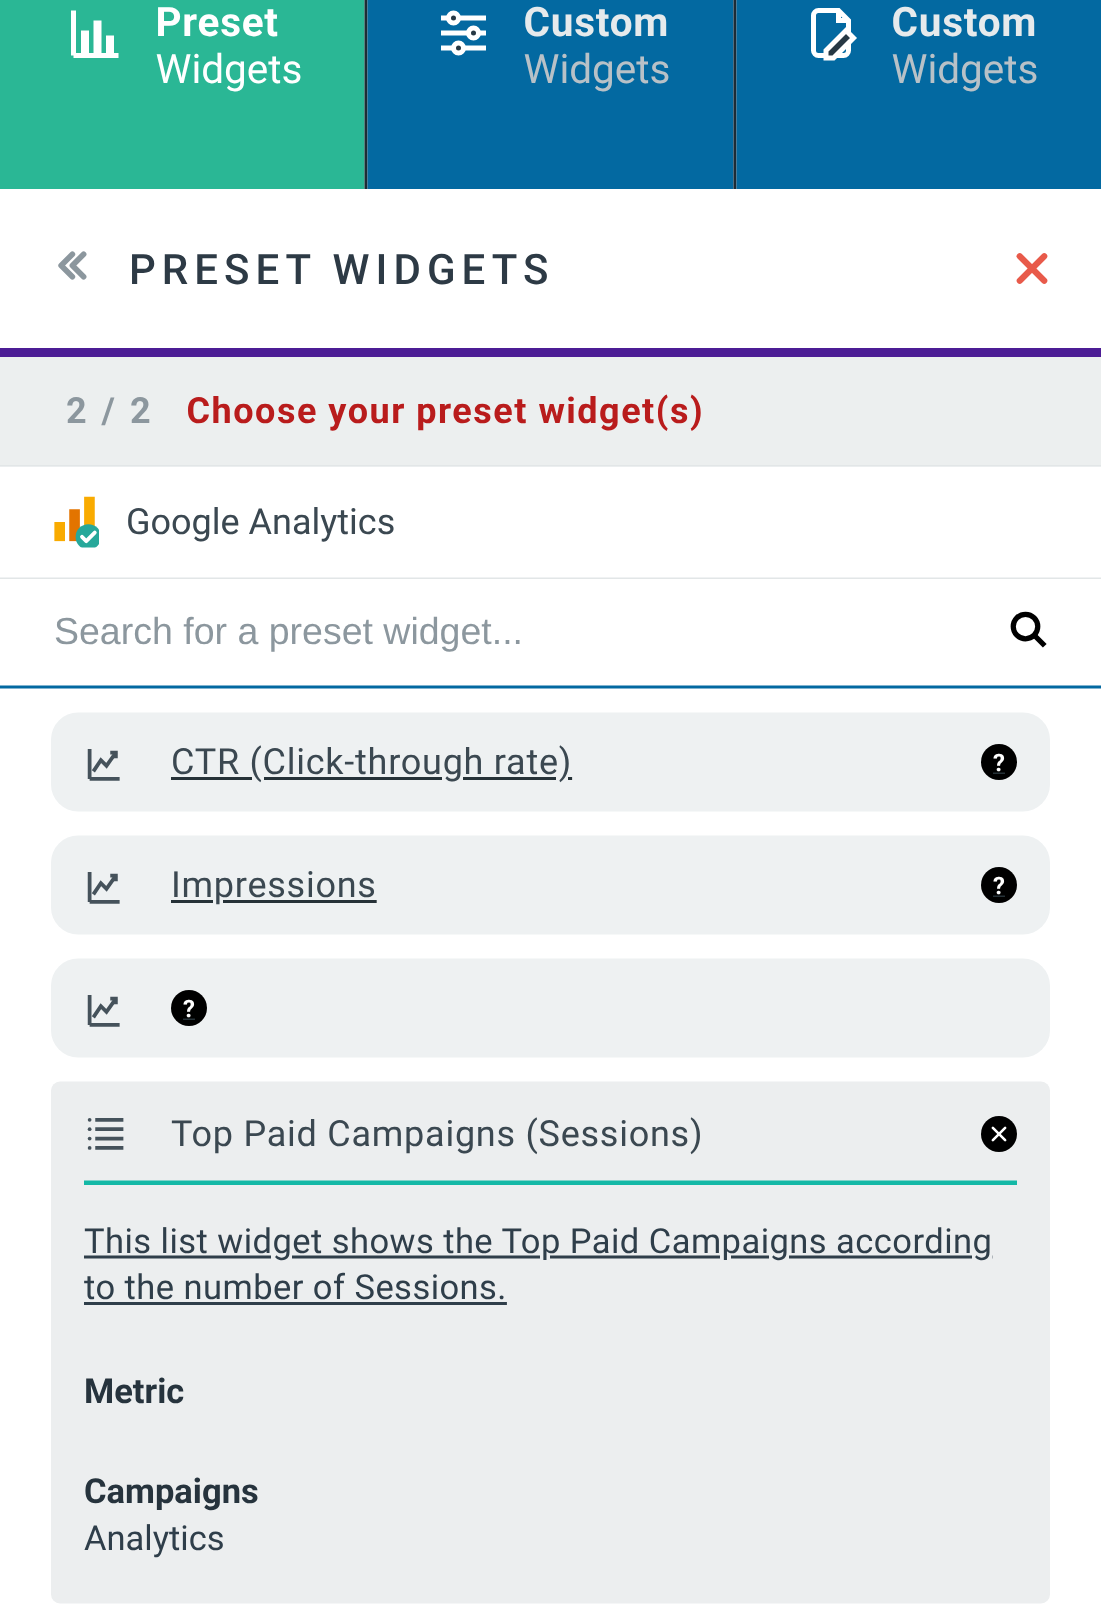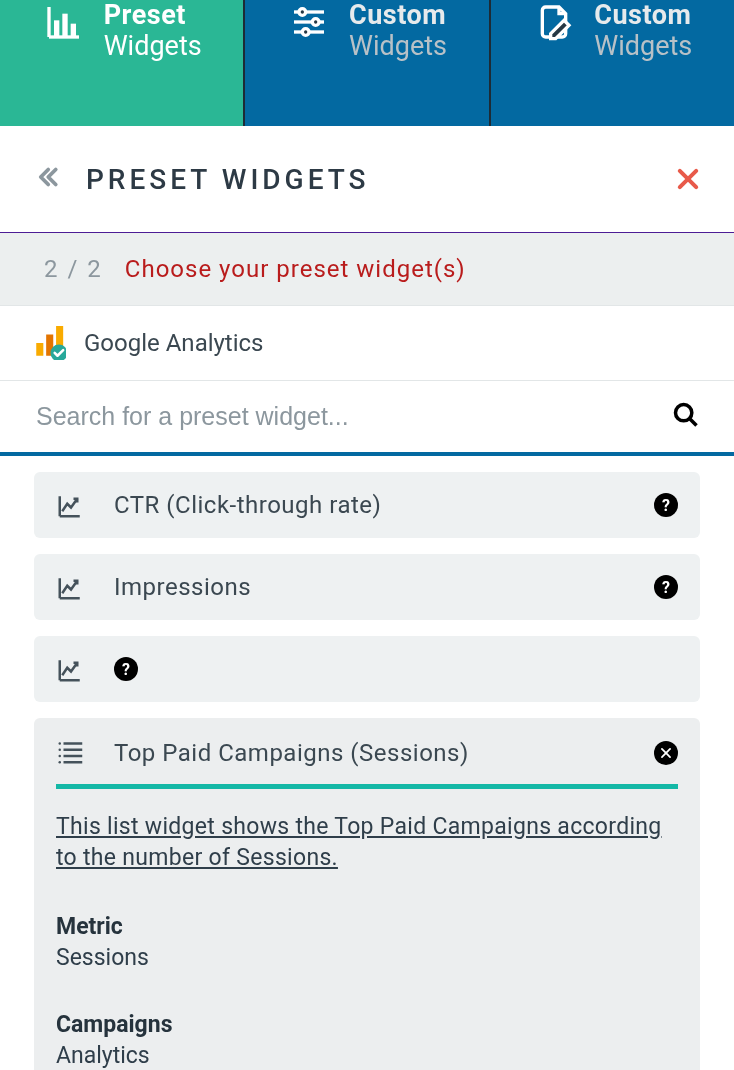--- a/index.html
+++ b/index.html
@@ -20,45 +20,45 @@
   .tab.inactive .tab-subtitle { color: #b8c1c7; }
   .tab-sep { width: 2px; background: #1d2b35; }
 
   
   .panel-header { display:flex; align-items:center; padding: 36px 32px; }
   .panel-header .back { width:30px; margin-right:24px; }
   .panel-title { font-size: 28px; font-weight: 500; letter-spacing: 4px; color:#2d3a45; flex:1; }
   .close-x { width:28px; height:28px; cursor:pointer; }
 
   
-  .step-bar { background:#ecefef; padding: 22px 44px; display:flex; align-items:center; gap:22px; border-top:1px solid #4c1d95; border-bottom:1px solid #e2e6e7;}
+  .step-bar { background:#ecefef; padding: 22px 44px; display:flex; align-items:center; gap:22px; border-top:6px solid #4c1d95; border-bottom:1px solid #e2e6e7;font-weight:bold;}
   .step-count { color:#8c979e; font-size:24px; letter-spacing:2px; }
   .step-text  { color:#b91c1c; font-size:24px; letter-spacing:1px; }
 
   
   .source-row { display:flex; align-items:center; gap:18px; padding: 20px 32px; border-bottom:1px solid #e2e6e7;}
   .ga-icon { width:34px; height:34px; position:relative; }
   .source-name { font-size:24px; color:#3b4851; }
 
   
-  .search-row { display:flex; align-items:center; padding: 14px 28px 14px 36px; border-bottom:4px solid #0369a1;}
+  .search-row { display:flex; align-items:center; padding: 14px 28px 14px 36px; border-bottom:2px solid #0369a1;}
   .search-input { flex:1; border:none; outline:none; font-size:25px; color:#4a5962; background:transparent; }
   .search-input::placeholder { color:#8c979e; }
   .search-btn { background:none; border:none; cursor:pointer; padding:6px; }
 
   
   .widget-list { padding: 16px 34px 0 34px; display:flex; flex-direction:column; gap:16px; }
-  .widget-item { background:#eef1f2; border-radius:6px; padding: 18px 22px; display:flex; align-items:center; gap:28px; cursor:pointer; }
+  .widget-item { background:#eef1f2; border-radius:18px; padding: 18px 22px; display:flex; align-items:center; gap:28px; cursor:pointer;text-decoration:underline; }
   .widget-item .wi-icon { width:30px; height:30px; display:flex; align-items:center; justify-content:center; }
   .widget-item .wi-name { font-size:24px; color:#3b4851; flex:1; letter-spacing:0.5px; }
   .help-circle { width:24px; height:24px; border-radius:50%; background:#000; color:#fff; font-size:16px; font-weight:700; display:flex; align-items:center; justify-content:center; cursor:pointer; }
 
   
   .widget-exp { background:#eceeef; border-radius:6px; padding: 18px 22px 30px 22px; }
-  .widget-exp .exp-header { display:flex; align-items:center; gap:28px; padding-bottom:14px; border-bottom:5px solid #14b8a6; }
+  .widget-exp .exp-header { display:flex; align-items:center; gap:28px; padding-bottom:14px; border-bottom:3px solid #14b8a6; }
   .widget-exp .exp-name { font-size:24px; color:#3b4851; flex:1; letter-spacing:0.5px; }
   .close-badge { width:24px; height:24px; border-radius:50%; background:#000; display:flex; align-items:center; justify-content:center; cursor:pointer; }
   .exp-desc { margin-top:22px; font-size:23px; color:#2f3e4a; line-height:1.35; letter-spacing:0.3px;text-decoration:underline; }
   .kv { margin-top:40px; }
   .kv-label { font-size:23px; font-weight:700; color:#26333d; }
   .kv-value { font-size:23px; color:#2f3e4a; margin-top:4px; }
 </style>
 </head>
 <body>
 <div class="viewport">
@@ -216,21 +216,20 @@
         <span class="close-badge">
           <svg viewBox="0 0 24 24" width="14" height="14" stroke="#fff" stroke-width="3" stroke-linecap="round">
               <line x1="5" y1="5" x2="19" y2="19"></line>
               <line x1="19" y1="5" x2="5" y2="19"></line>
             </svg>
         </span>
       </div>
       <p class="exp-desc">This list widget shows the Top Paid Campaigns according to the number of Sessions.</p>
       <div class="kv">
         <div class="kv-label">Metric</div>
-        <div class="kv-value">Sessions</div>
       </div>
       <div class="kv">
         <div class="kv-label">Campaigns</div>
         <div class="kv-value">Analytics</div>
       </div>
     </div>
 
   </div>
 </div>
 

